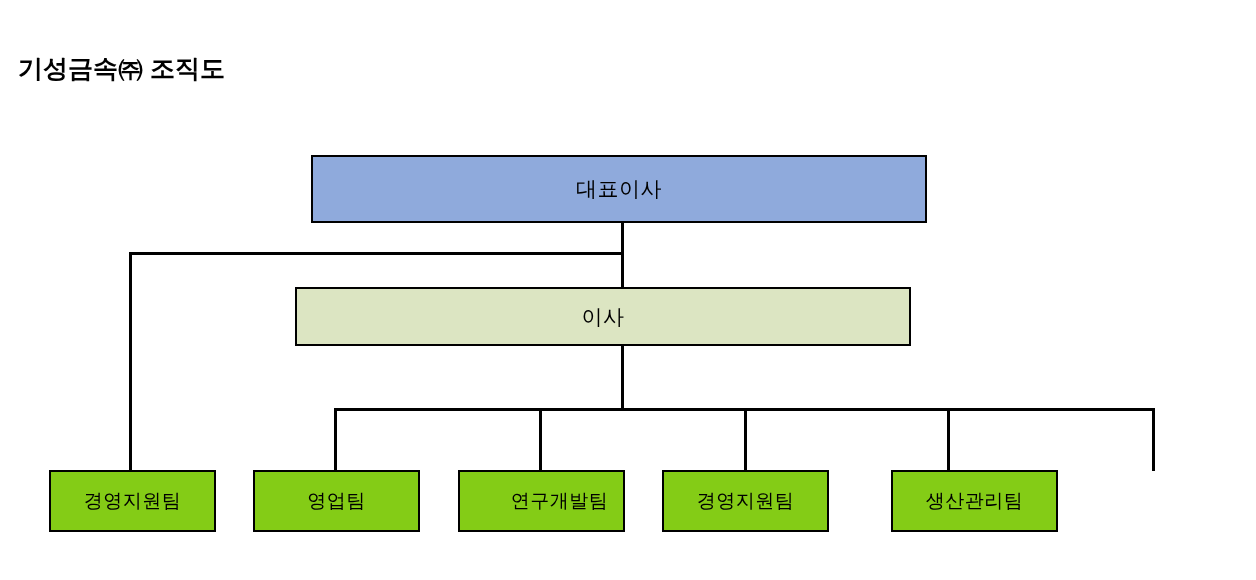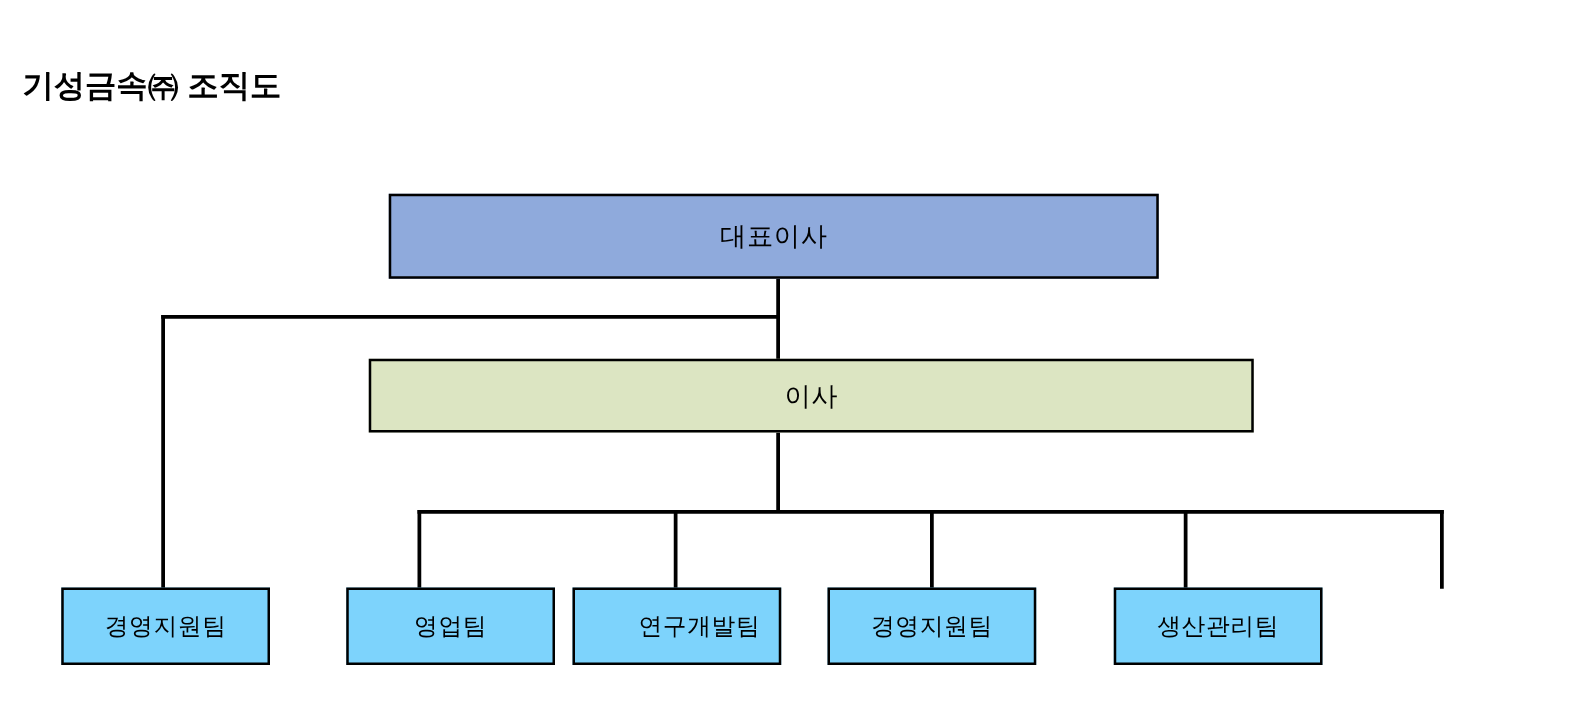--- a/index.html
+++ b/index.html
@@ -41,28 +41,28 @@
     white-space: nowrap;
   }
   .node.level-exec {
     left: 295px;
     width: 616px;
     background: #8FAADC;
     font-size: 21px;
   }
   .node.level-dir {
     left: 295px;
-    width: 708px;
+    width: 616px;
     background: #DCE5C2;
     font-size: 21px;
   }
   .node.level-team {
     width: 167px;
     height: 62px;
-    background: #7dd3fc;
+    background: #84cc16;
     font-size: 19px;
   }
   #node-ceo  { top: 155px; height: 68px; margin-left: 16px; }
   #node-dir  { top: 287px; height: 59px; }
   .team-row { top: 470px; }
 
   .connector {
     position: absolute;
     background: #000000;
   }
@@ -89,21 +89,21 @@
   <div class="connector v" style="left:744px; top:408px; height:63px;"></div>
   <div class="connector v" style="left:947px; top:408px; height:63px;"></div>
   <div class="connector v" style="left:1152px; top:408px; height:63px;"></div>
 
   <div id="node-ceo" class="node level-exec">대표이사</div>
 
   <div id="node-dir" class="node level-dir">이사</div>
 
   <div class="node level-team team-row" style="left:49px;">경영지원팀</div>
 
-  <div class="node level-team team-row" style="left:253px;margin-left:24px;">영업팀</div>
+  <div class="node level-team team-row" style="left:253px;">영업팀</div>
 
   <div class="node level-team team-row" style="left:458px;padding-left:36px;">연구개발팀</div>
 
   <div class="node level-team team-row" style="left:662px;">경영지원팀</div>
 
   <div class="node level-team team-row" style="left:866px;margin-left:25px;">생산관리팀</div>
 
 
 </div>
 

